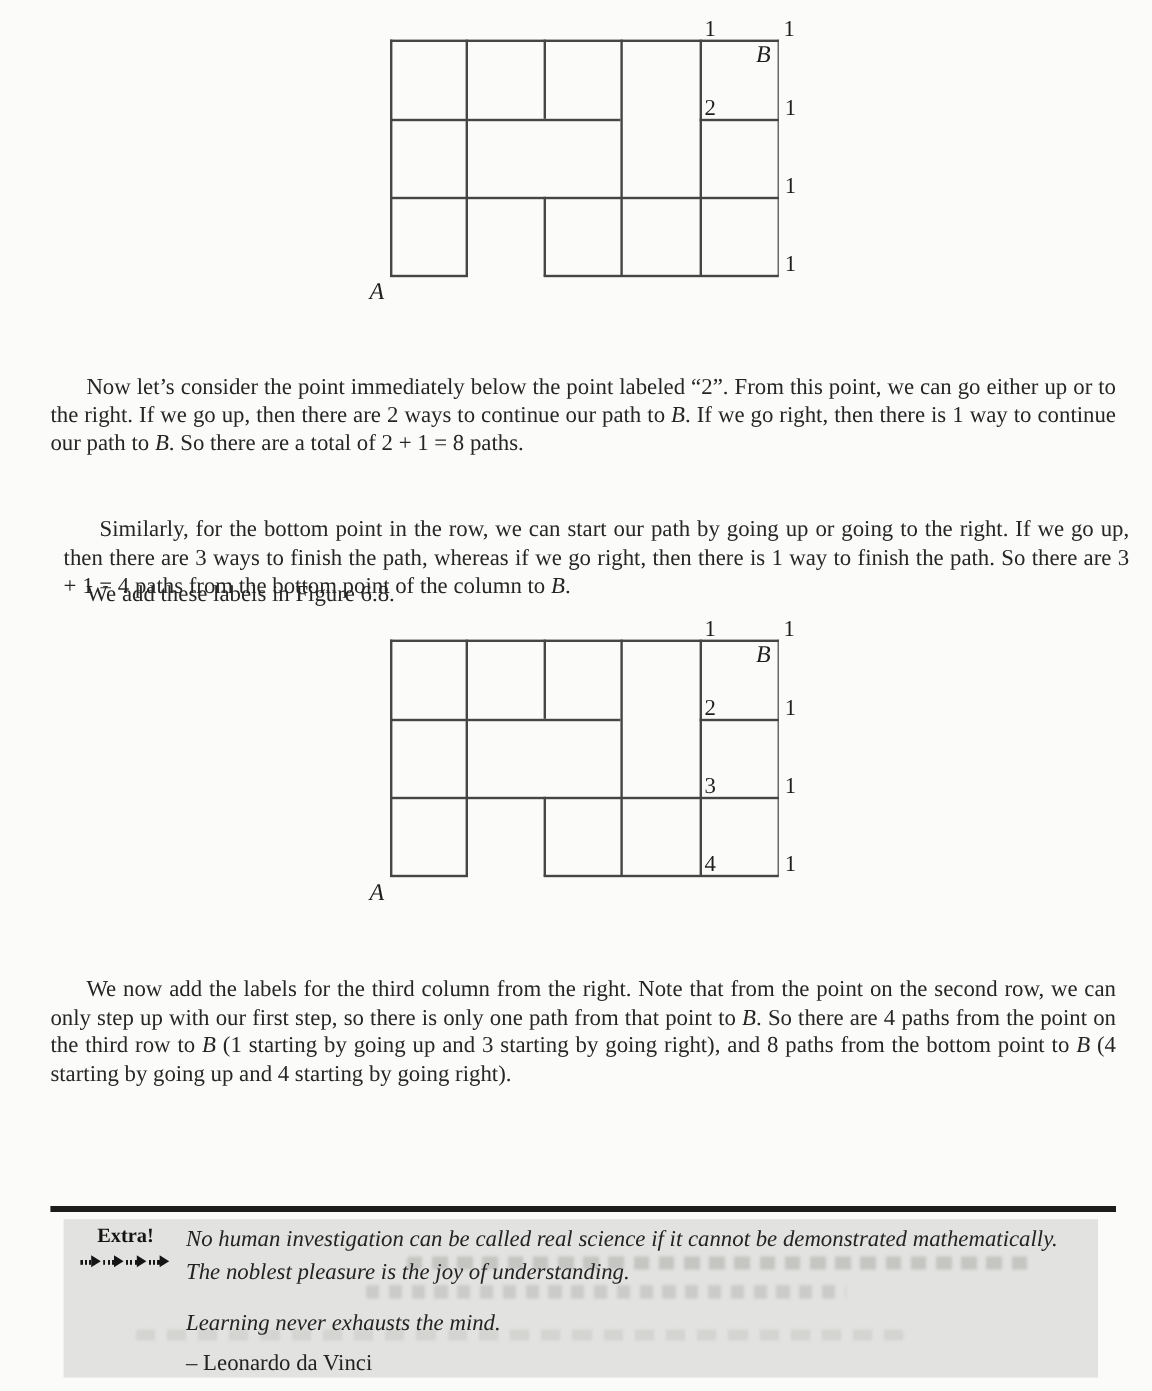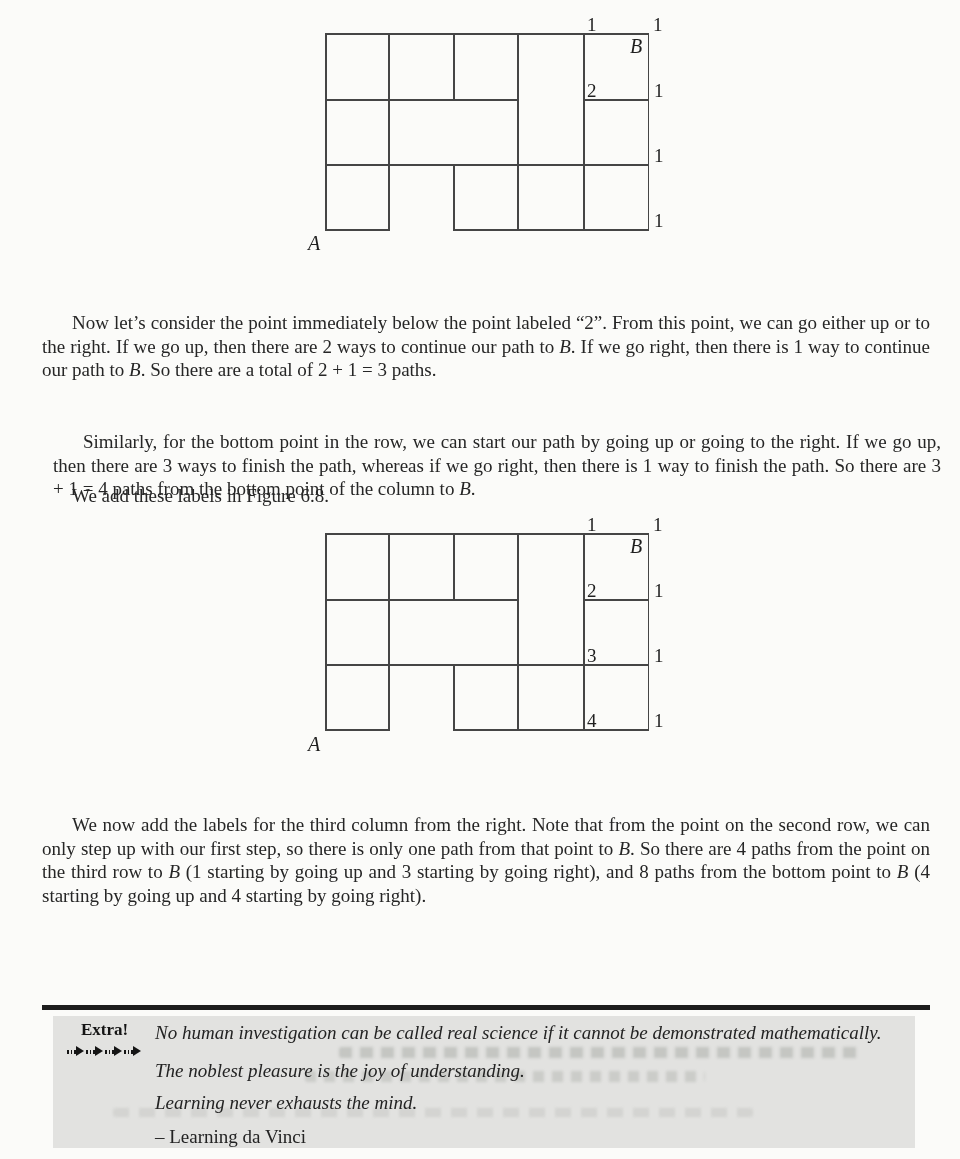--- a/index.html
+++ b/index.html
@@ -98,21 +98,21 @@
     <span class="flabel" style="left:328px;top:-18px;">1</span>
     <span class="flabel it" style="left:305px;top:3px;">B</span>
     <span class="flabel" style="left:262px;top:48px;">2</span>
     <span class="flabel" style="left:329px;top:48px;">1</span>
     <span class="flabel" style="left:329px;top:113px;">1</span>
     <span class="flabel" style="left:329px;top:178px;">1</span>
     <span class="flabel it" style="left:-17px;top:200px;">A</span>
   </div>
 
 
-  <p class="para" style="top:311px;margin:0;"><span>Now let’s consider the point immediately below the point labeled “2”.  From this point, we can go either up or to the right.  If we go up, then there are 2 ways to continue our path to </span><i>B</i><span>.  If we go right, then there is 1 way to continue our path to </span><i>B</i><span>.  So there are a total of 2 + 1 = 3 paths.</span></p>
+  <p class="para" style="top:311px;margin:0;"><span>Now let’s consider the point immediately below the point labeled “2”.  From this point, we can go either up or to the right.  If we go up, then there are 2 ways to continue our path to </span><i>B</i><span>.  If we go right, then there is 1 way to continue our path to </span><i>B</i><span>.  So there are a total of 2 + 1 = 8 paths.</span></p>
 
   <p class="para" style="top:419px;margin:11px;"><span>Similarly, for the bottom point in the row, we can start our path by going up or going to the right.  If we go up, then there are 3 ways to finish the path, whereas if we go right, then there is 1 way to finish the path.  So there are 3 + 1 = 4 paths from the bottom point of the column to </span><i>B</i><span>.</span></p>
 
   <p class="para noj" style="top:484px;margin:0;"><span>We add these labels in Figure 6.8.</span></p>
 
   <div class="fig" style="top:533px;">
     <div>
 
       <div class="seg h" style="left:0;top:0;width:324px;"></div>
       <div class="seg h" style="left:0;top:66px;width:192px;"></div>
@@ -167,18 +167,18 @@
           <span class="tail"></span>
           <span class="head"></span>
         </span>
       <span class="arrow">
           <span class="tail"></span>
           <span class="head"></span>
         </span>
     </div>
 
     <div class="quote" style="top:7px;">No human investigation can be called real science if it cannot be demonstrated mathematically.</div>
-    <div class="quote" style="top:45px;text-align:right;">The noblest pleasure is the joy of understanding.</div>
+    <div class="quote" style="top:35px;text-align:right;">The noblest pleasure is the joy of understanding.</div>
     <div class="quote" style="top:77px;text-align:right;">Learning never exhausts the mind.</div>
-    <div class="attr">– Learning da Vinci</div>
+    <div class="attr">– Leonardo da Vinci</div>
   </div>
 
 </div>
 
 </body></html>

